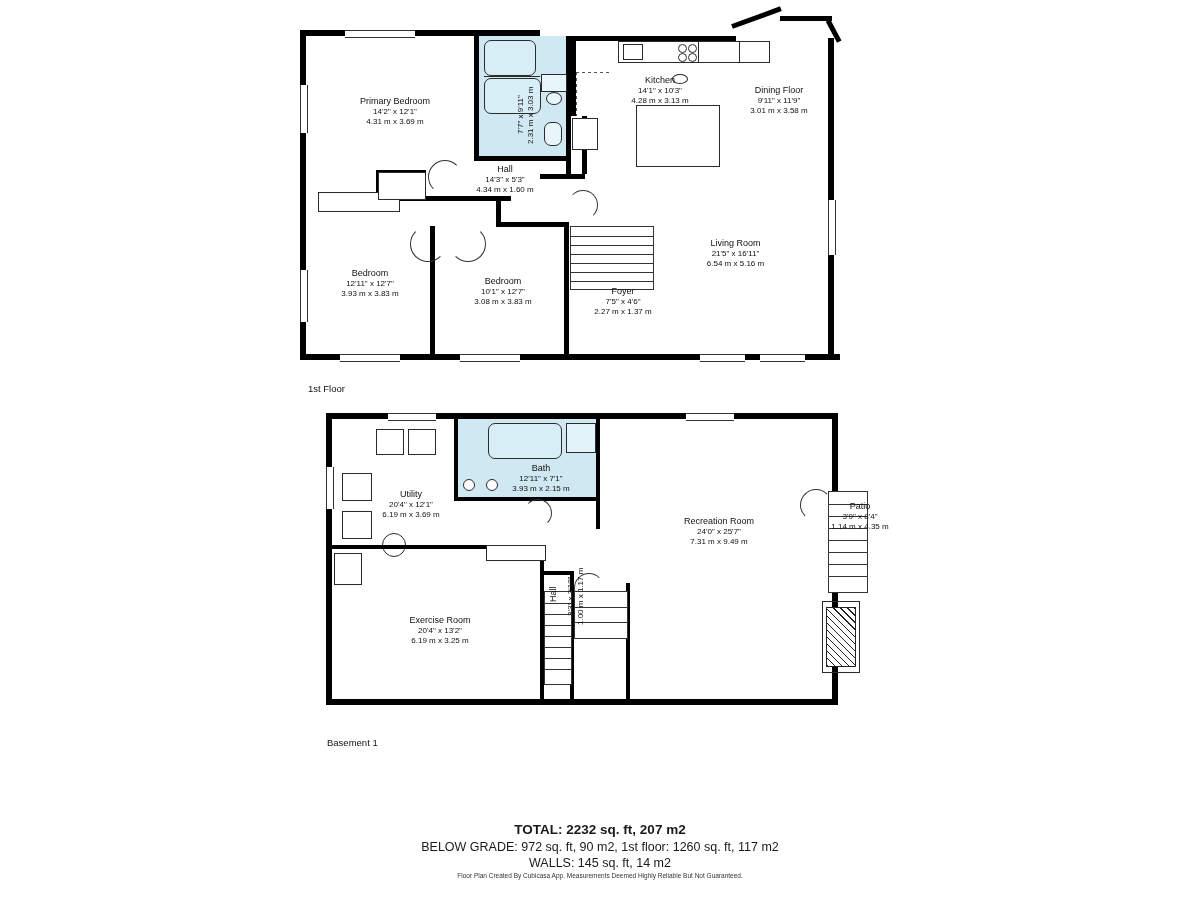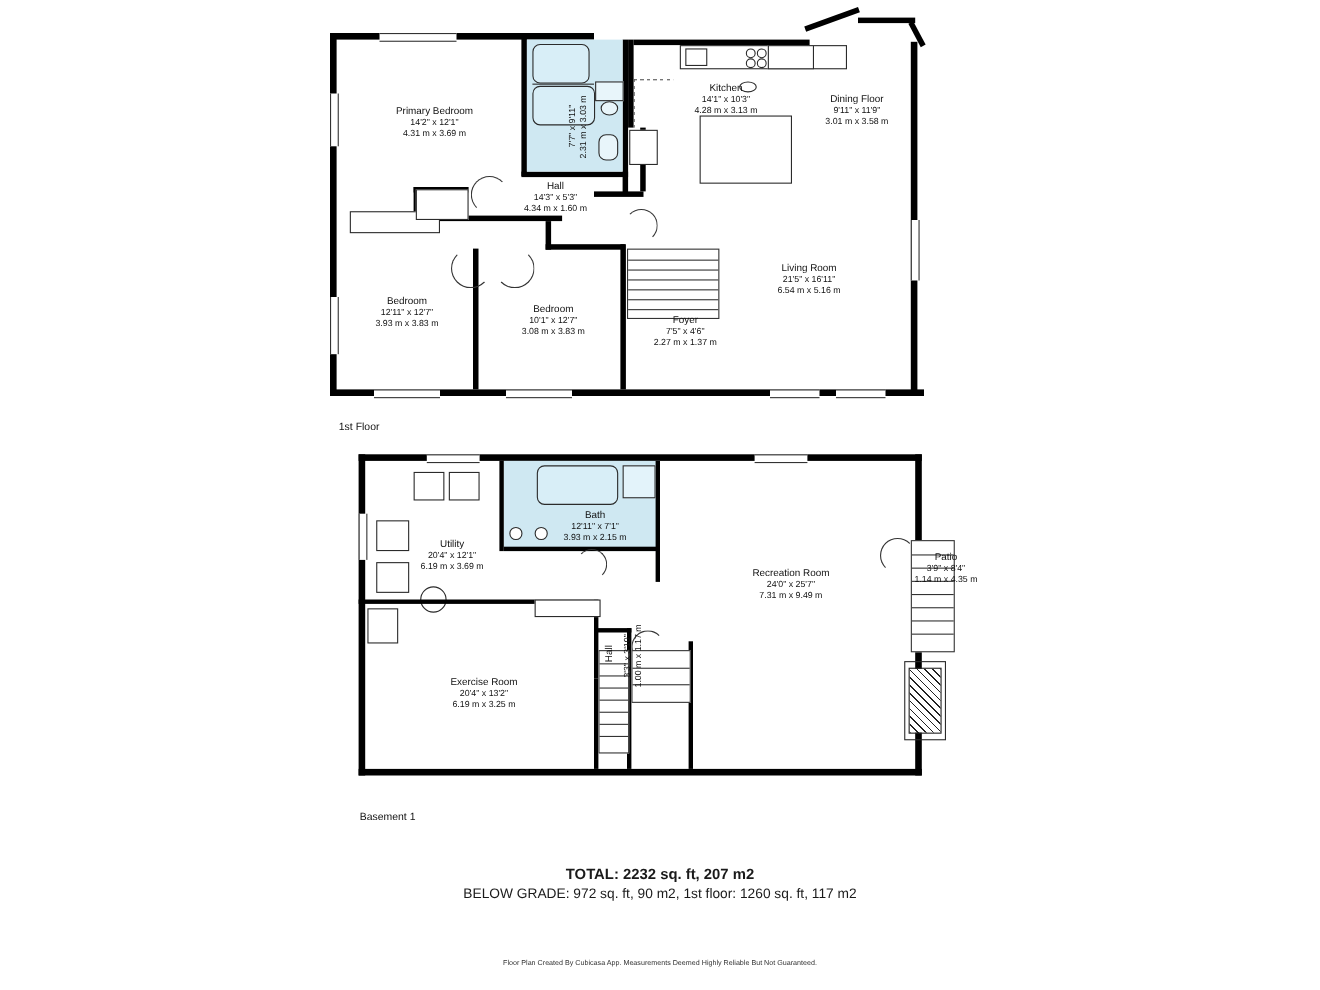--- a/index.html
+++ b/index.html
@@ -300,19 +300,20 @@
       <div class="nm">Hall</div>
     </div>
     <div class="label vert" style="left:240px;top:148px;width:26px;height:70px;">
       <div class="dim">3'3" x 3'10"</div>
       <div class="dim">1.00 m x 1.17 m</div>
     </div>
   </div>
 
   <div class="floor-caption" style="left:327px;top:737px;">Basement 1</div>
 
-  <div class="totals" style="top:787px;">
+  <div class="totals" style="top:822px;">
     <div class="t1">TOTAL: 2232 sq. ft, 207 m2</div>
     <div class="t2">BELOW GRADE: 972 sq. ft, 90 m2, 1st floor: 1260 sq. ft, 117 m2</div>
+    <div class="t4">WALLS: 145 sq. ft, 14 m2</div>
   </div>
 
   <div class="credit" style="top:872px;">Floor Plan Created By Cubicasa App. Measurements Deemed Highly Reliable But Not Guaranteed.</div>
 </div>
 
 </body></html>

